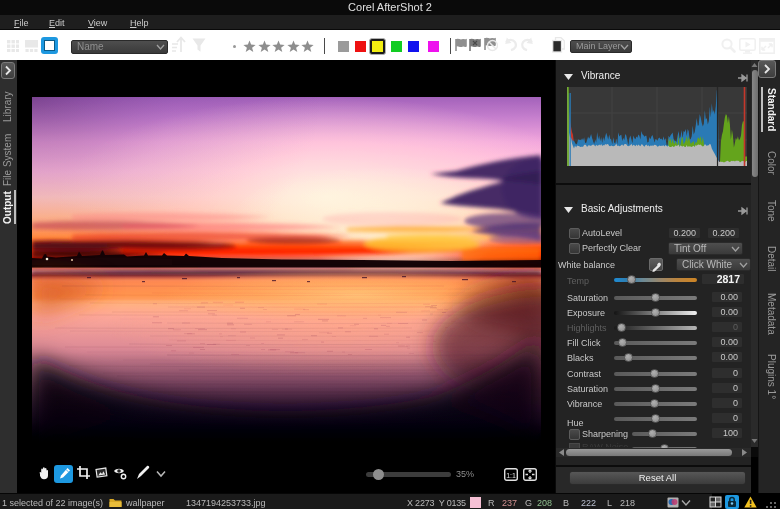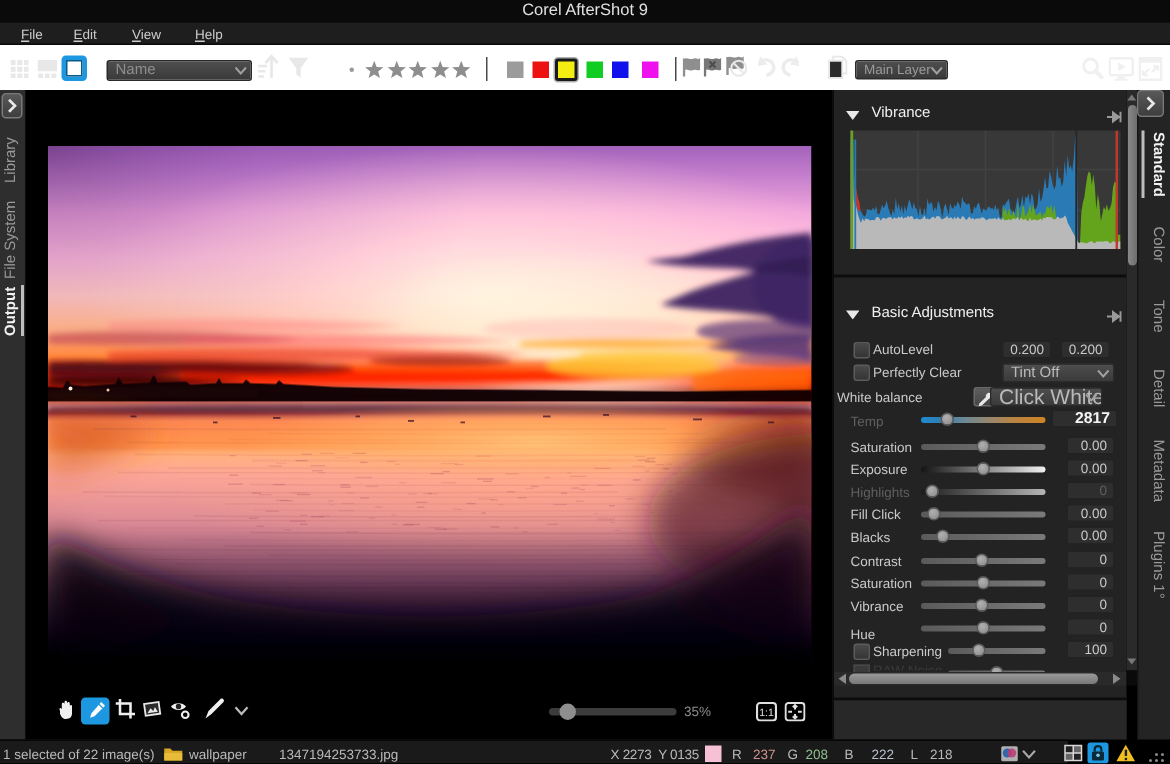--- a/index.html
+++ b/index.html
@@ -5,21 +5,21 @@
   font-family:"Liberation Sans",sans-serif; position:relative; }
 .vtabL { position:absolute; left:1px; width:14px; color:#9a9a9a; font-size:10px;
   writing-mode:vertical-rl; transform:rotate(180deg); text-align:center; line-height:14px; white-space:nowrap; }
 .vtabL.sel { color:#f2f2f2; font-weight:bold; }
 .vtabR { position:absolute; left:764px; width:14px; color:#9a9a9a; font-size:10px;
   writing-mode:vertical-rl; text-align:center; line-height:14px; white-space:nowrap; }
 .vtabR.sel { color:#f2f2f2; font-weight:bold; }
 u { text-decoration:underline; }
 </style></head>
 <body>
-<div style="position:absolute;left:0;top:0;width:780px;height:15px;background:#0a0a0a;color:#e0e0e0;font-size:11px;text-align:center;line-height:15px">Corel AfterShot 9</div>
+<div style="position:absolute;left:0;top:0;width:780px;height:15px;background:#0a0a0a;color:#e0e0e0;font-size:11px;text-align:center;line-height:15px">Corel AfterShot 2</div>
 <div style="position:absolute;left:0;top:15px;width:780px;height:15px;background:#1e1e1e;border-bottom:1px solid #0a0a0a;box-sizing:border-box;color:#cccccc;font-size:9px">
   <span style="position:absolute;left:14px;top:3px"><u>F</u>ile</span>
   <span style="position:absolute;left:49px;top:3px"><u>E</u>dit</span>
   <span style="position:absolute;left:88px;top:3px"><u>V</u>iew</span>
   <span style="position:absolute;left:130px;top:3px"><u>H</u>elp</span>
 </div>
 <div style="position:absolute;left:0;top:30px;width:780px;height:30px;background:#ffffff">
     <svg style="position:absolute;left:7px;top:10px" width="12" height="12" viewBox="0 0 12 12">
       <rect x="0.0" y="0.0" width="3.4" height="3.4" fill="#e8e8e8"></rect>
       <rect x="4.5" y="0.0" width="3.4" height="3.4" fill="#e8e8e8"></rect>
@@ -498,21 +498,21 @@
     <div style="position:absolute;left:13px;top:183px;width:9px;height:9px;background:linear-gradient(#4a4a4a,#353535);border:1px solid #5c5c5c;border-radius:2px"></div>
     <div style="position:absolute;left:26px;top:183px;color:#c9c9c9;font-size:9px">Perfectly Clear</div>
     <div style="position:absolute;left:112px;top:182px;width:75px;height:13px;background:linear-gradient(#4e4e4e,#3a3a3a);border:1px solid #2a2a2a;border-radius:2px;box-sizing:border-box;color:#b9b9b9;font-size:10px;line-height:11px;padding-left:5px;overflow:hidden;white-space:nowrap">Tint Off<svg style="position:absolute;right:2px;top:2px" width="9" height="8" viewBox="0 0 9 8">
         <path d="M1,2 L4.5,6 L8,2" stroke="#a0a0a0" stroke-width="1.3" fill="none"></path>
       </svg></div>
     <div style="position:absolute;left:2px;top:200px;color:#c9c9c9;font-size:9px">White balance</div>
     <div style="position:absolute;left:93px;top:198px;width:14px;height:13px;background:linear-gradient(#5e5e5e,#454545);border:1px solid #6a6a6a;border-radius:2px;box-sizing:border-box"><svg width="12" height="11" viewBox="0 0 12 11">
         <path d="M8.2,2.8 L9.8,4.4 L4.6,9.4 L2.4,9.9 L3.0,7.8 Z" fill="#e8e8e8"></path>
         <path d="M7.6,2 C8.2,0.8 9.6,0.4 10.4,1.2 C11.2,2.0 11,3.4 10,4.2 L9,5 L7,3 Z" fill="#e8e8e8"></path>
       </svg></div>
-    <div style="position:absolute;left:104px;top:198px;width:75px;height:13px;background:linear-gradient(#4e4e4e,#3a3a3a);border:1px solid #2a2a2a;border-radius:2px;box-sizing:border-box;color:#b9b9b9;font-size:14px;line-height:11px;padding-left:5px;overflow:hidden;white-space:nowrap">Click White<svg style="position:absolute;right:2px;top:2px" width="9" height="8" viewBox="0 0 9 8">
+    <div style="position:absolute;left:120px;top:198px;width:75px;height:13px;background:linear-gradient(#4e4e4e,#3a3a3a);border:1px solid #2a2a2a;border-radius:2px;box-sizing:border-box;color:#b9b9b9;font-size:10px;line-height:11px;padding-left:5px;overflow:hidden;white-space:nowrap">Click White<svg style="position:absolute;right:2px;top:2px" width="9" height="8" viewBox="0 0 9 8">
         <path d="M1,2 L4.5,6 L8,2" stroke="#a0a0a0" stroke-width="1.3" fill="none"></path>
       </svg></div>
     <div style="position:absolute;left:11px;top:216px;color:#5f5f5f;font-size:9px">Temp</div>
     <div style="position:absolute;left:58px;top:218px;width:83px;height:4px;border-radius:2px;background:linear-gradient(90deg,#1e8bd4 0%,#2d7fb4 14%,#6d8a95 35%,#98876d 55%,#b98440 75%,#cd8424 100%)"></div>
     <div style="position:absolute;left:71px;top:215px;width:9px;height:9px;border-radius:50%;background:radial-gradient(circle at 40% 35%,#b0b0b0,#888);border:0.5px solid #5a5a5a;box-sizing:border-box"></div>
     <div style="position:absolute;left:145px;top:213px;width:44px;height:12px;background:#2e2e2e;border:1px solid #232323;border-radius:2px;color:#f5f5f5;font-size:10.5px;font-weight:bold;text-align:right;line-height:11px;padding-right:4px;box-sizing:border-box">2817</div>
     <div style="position:absolute;left:11px;top:233px;color:#c9c9c9;font-size:9px">Saturation</div>
     <div style="position:absolute;left:58px;top:236px;width:83px;height:4px;border-radius:2px;background:linear-gradient(90deg,#5a5a5a,#7a7a7a)"></div>
     <div style="position:absolute;left:95px;top:233px;width:9px;height:9px;border-radius:50%;background:radial-gradient(circle at 40% 35%,#b0b0b0,#888);border:0.5px solid #5a5a5a;box-sizing:border-box"></div>
     <div style="position:absolute;left:155px;top:231px;width:32px;height:12px;background:#2e2e2e;border:1px solid #232323;border-radius:2px;color:#c9c9c9;font-size:9px;font-weight:normal;text-align:right;line-height:11px;padding-right:4px;box-sizing:border-box">0.00</div>
@@ -561,20 +561,21 @@
 <svg style="position:absolute;left:2px;top:1px" width="7" height="7">
         <path d="M6,0 L1,3.5 L6,7 Z" fill="#8a8a8a"></path>
       </svg>
 <svg style="position:absolute;right:4px;top:1px" width="7" height="7">
         <path d="M1,0 L6,3.5 L1,7 Z" fill="#8a8a8a"></path>
       </svg>
 <div style="position:absolute;left:10px;top:1px;width:166px;height:7px;background:linear-gradient(#9a9a9a,#787878);border-radius:4px"></div>
 </div>
 <div style="position:absolute;left:0px;top:405px;width:196px;height:2px;background:#0c0c0c"></div>
 <div style="position:absolute;left:0px;top:407px;width:196px;height:26px;background:#282828"></div>
+<div style="position:absolute;left:13px;top:411px;width:177px;height:14px;background:linear-gradient(#575757,#3c3c3c);border:1px solid #2a2a2a;border-radius:3px;box-sizing:border-box;color:#f0f0f0;font-size:9.5px;text-align:center;line-height:12px">Reset All</div>
 </div>
 <div style="position:absolute;left:751px;top:60px;width:7px;height:387px;background:#2a2a2a">
 <svg style="position:absolute;left:0px;top:2px" width="7" height="6">
       <path d="M0.5,5 L3.5,1 L6.5,5 Z" fill="#777"></path>
     </svg>
 <div style="position:absolute;left:0.5px;top:10px;width:6px;height:107px;background:linear-gradient(90deg,#888,#6e6e6e);border-radius:3px"></div>
 <svg style="position:absolute;left:0px;top:378px" width="7" height="6">
       <path d="M0.5,1 L3.5,5 L6.5,1 Z" fill="#777"></path>
     </svg>
 </div>

